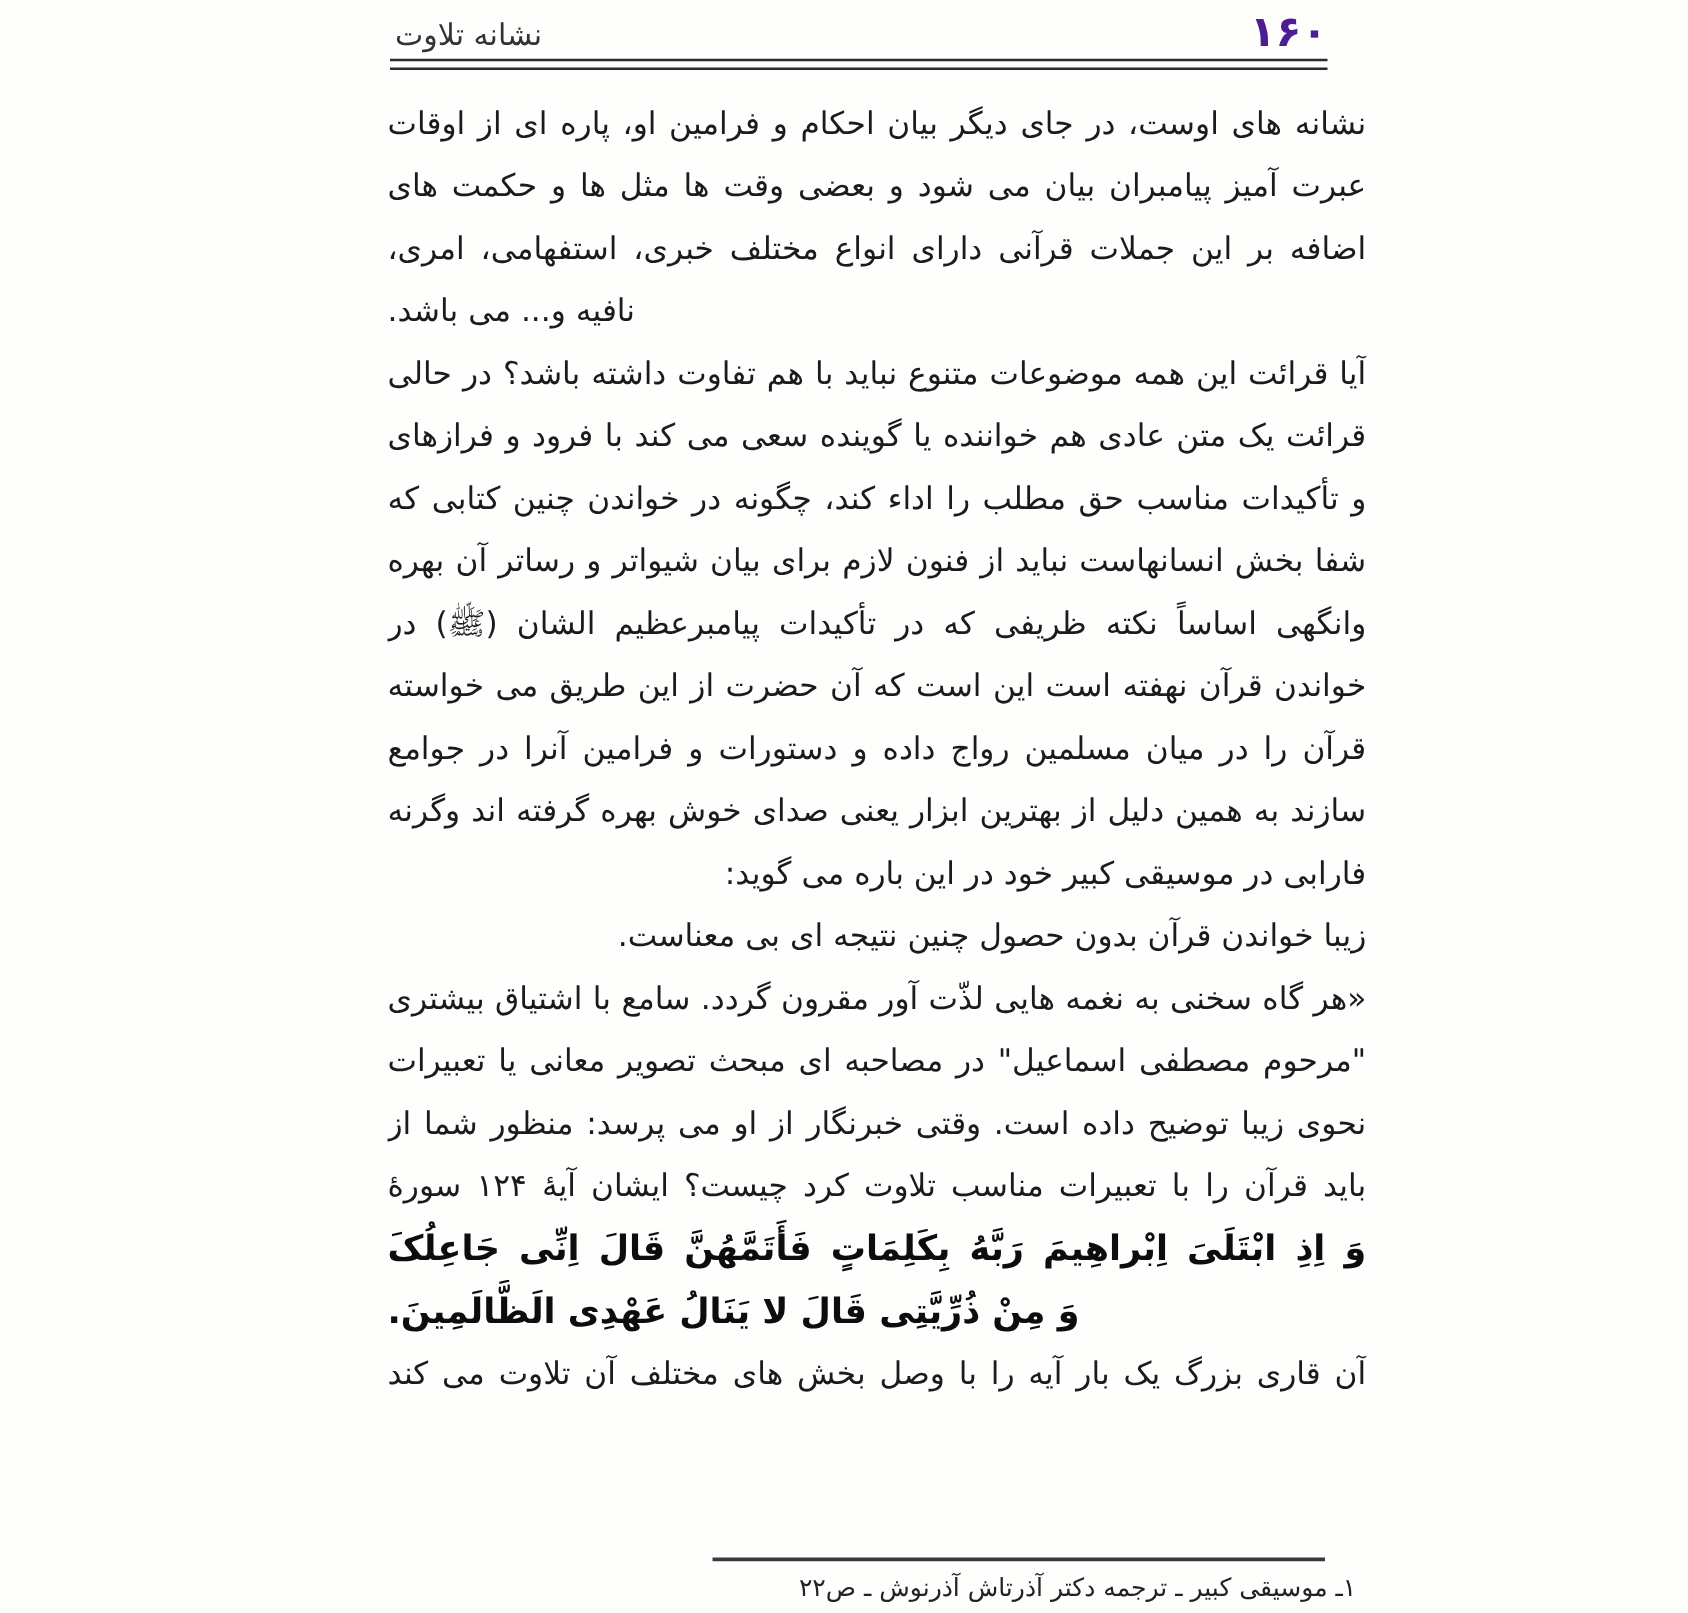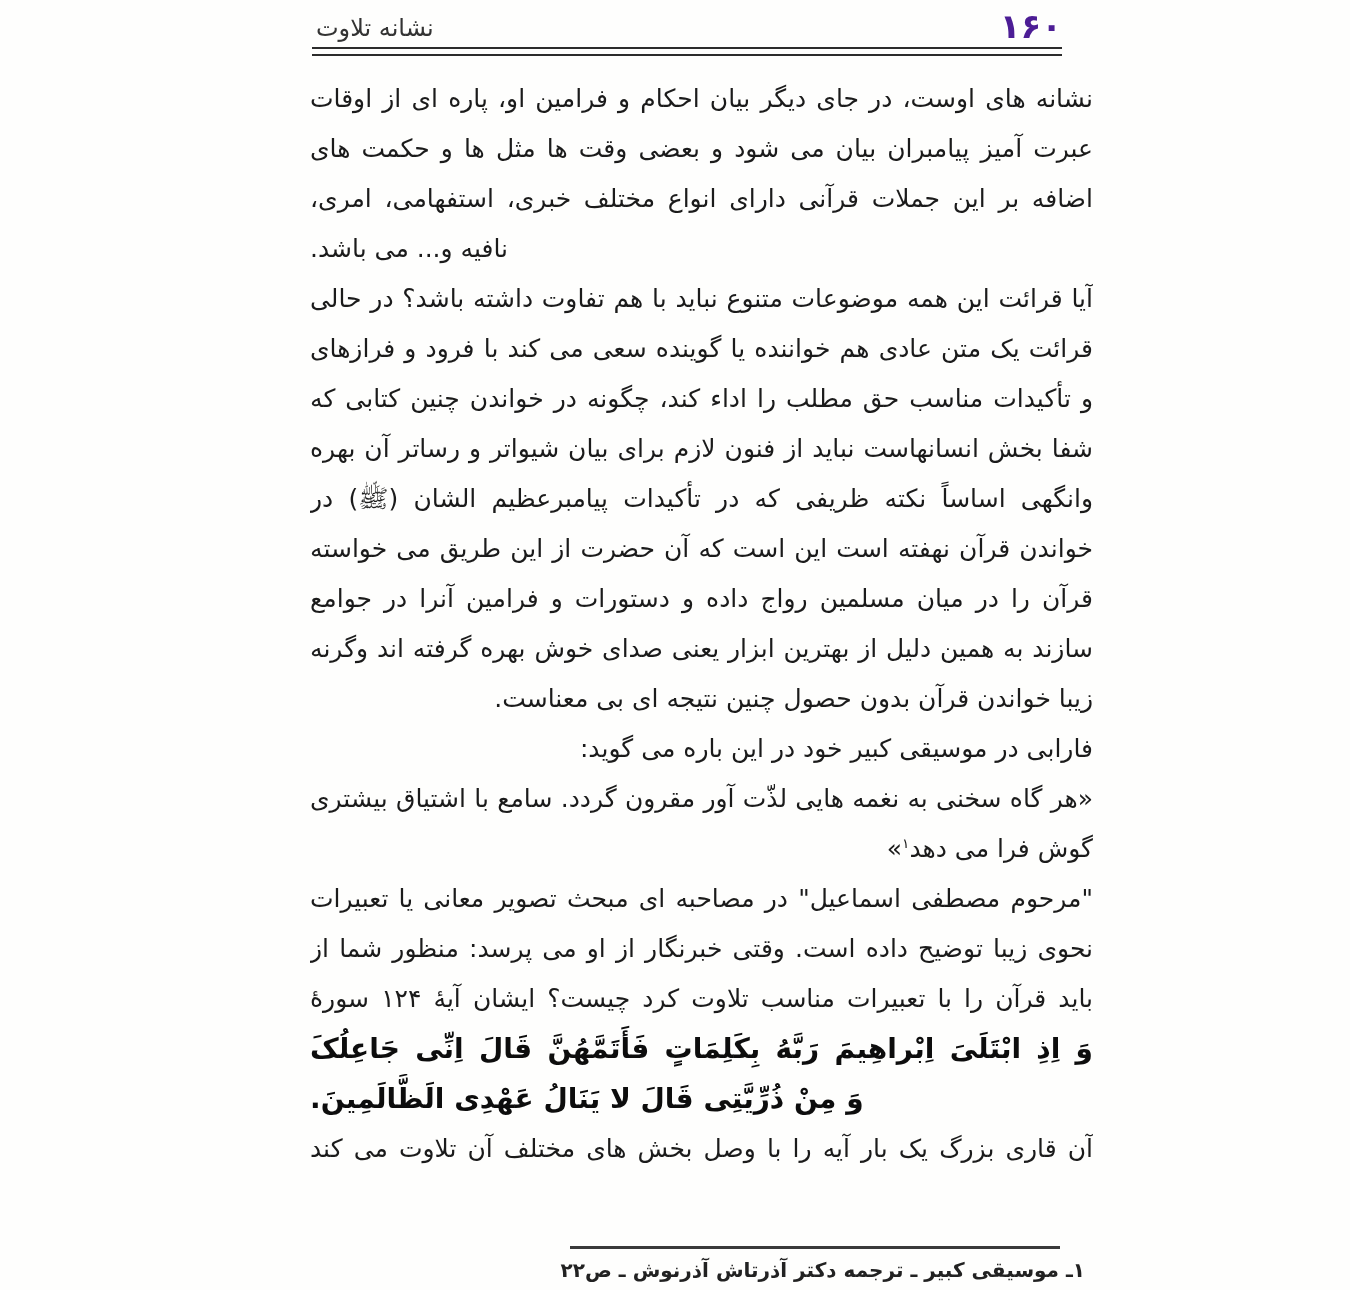--- a/index.html
+++ b/index.html
@@ -45,21 +45,21 @@
     font-size:0.55em;vertical-align:super;line-height:0;
   }
 
   
   .footnote-rule{
     position:absolute;top:1246px;right:290px;width:490px;height:3px;
     background:#3a3a3a;
   }
   .footnote-line{
     position:absolute;top:1258px;right:265px;width:830px;
-    font-size:20px;color:#222;text-align:right;font-weight:bold;
+    font-size:20px;color:#222;text-align:right;
   }
 </style>
 </head>
 <body>
 
 <div class="page">
 
   <div class="running-title">نشانه تلاوت</div>
   <div class="page-number">۱۶۰</div>
   <div class="header-rule"></div>
@@ -70,24 +70,23 @@
     <div class="ln">اضافه بر این جملات قرآنی دارای انواع مختلف خبری، استفهامی، امری، ناهیه،</div>
     <div class="ln last-left">نافیه و... می باشد.</div>
     <div class="ln">آیا قرائت این همه موضوعات متنوع نباید با هم تفاوت داشته باشد؟ در حالی که در</div>
     <div class="ln">قرائت یک متن عادی هم خواننده یا گوینده سعی می کند با فرود و فرازهای لازم</div>
     <div class="ln">و تأکیدات مناسب حق مطلب را اداء کند، چگونه در خواندن چنین کتابی که نسخهٔ</div>
     <div class="ln">شفا بخش انسانهاست نباید از فنون لازم برای بیان شیواتر و رساتر آن بهره گرفت؟</div>
     <div class="ln">وانگهی اساساً نکته ظریفی که در تأکیدات پیامبرعظیم الشان (ﷺ) در خصوص زیبا</div>
     <div class="ln">خواندن قرآن نهفته است این است که آن حضرت از این طریق می خواسته اند آیات</div>
     <div class="ln">قرآن را در میان مسلمین رواج داده و دستورات و فرامین آنرا در جوامع گسترده تر</div>
     <div class="ln">سازند به همین دلیل از بهترین ابزار یعنی صدای خوش بهره گرفته اند وگرنه مجرّد</div>
+    <div class="ln last-right">فارابی در موسیقی کبیر خود در این باره می گوید:</div>
     <div class="ln last-right">زیبا خواندن قرآن بدون حصول چنین نتیجه ای بی معناست.</div>
-    <div class="ln last-right">فارابی در موسیقی کبیر خود در این باره می گوید:</div>
     <div class="ln">«هر گاه سخنی به نغمه هایی لذّت آور مقرون گردد. سامع با اشتیاق بیشتری به آن</div>
-    <div class="ln last-right"><span>گوش فرا می دهد</span><span class="fn-sup">۱</span><span>»</span></div>
     <div class="ln">"مرحوم مصطفی اسماعیل" در مصاحبه ای مبحث تصویر معانی یا تعبیرات را به</div>
     <div class="ln">نحوی زیبا توضیح داده است. وقتی خبرنگار از او می پرسد: منظور شما از این که</div>
     <div class="ln">باید قرآن را با تعبیرات مناسب تلاوت کرد چیست؟ ایشان آیهٔ ۱۲۴ سورهٔ مبارکه بقره</div>
     <div class="ln verse">وَ اِذِ ابْتَلَىَ اِبْراهِیمَ رَبَّهُ بِکَلِمَاتٍ فَأَتَمَّهُنَّ قَالَ اِنِّی جَاعِلُکَ لِلنَّاسِ اِمَاماً قَالَ</div>
     <div class="ln verse last-left">وَ مِنْ ذُرِّیَّتِی قَالَ لا یَنَالُ عَهْدِی الَظَّالَمِینَ.</div>
     <div class="ln">آن قاری بزرگ یک بار آیه را با وصل بخش های مختلف آن تلاوت می کند بدون</div>
   </div>
 
   <div class="footnote-rule"></div>
   <div class="footnote-line">۱ـ موسیقی کبیر ـ ترجمه دکتر آذرتاش آذرنوش ـ ص۲۲</div>

